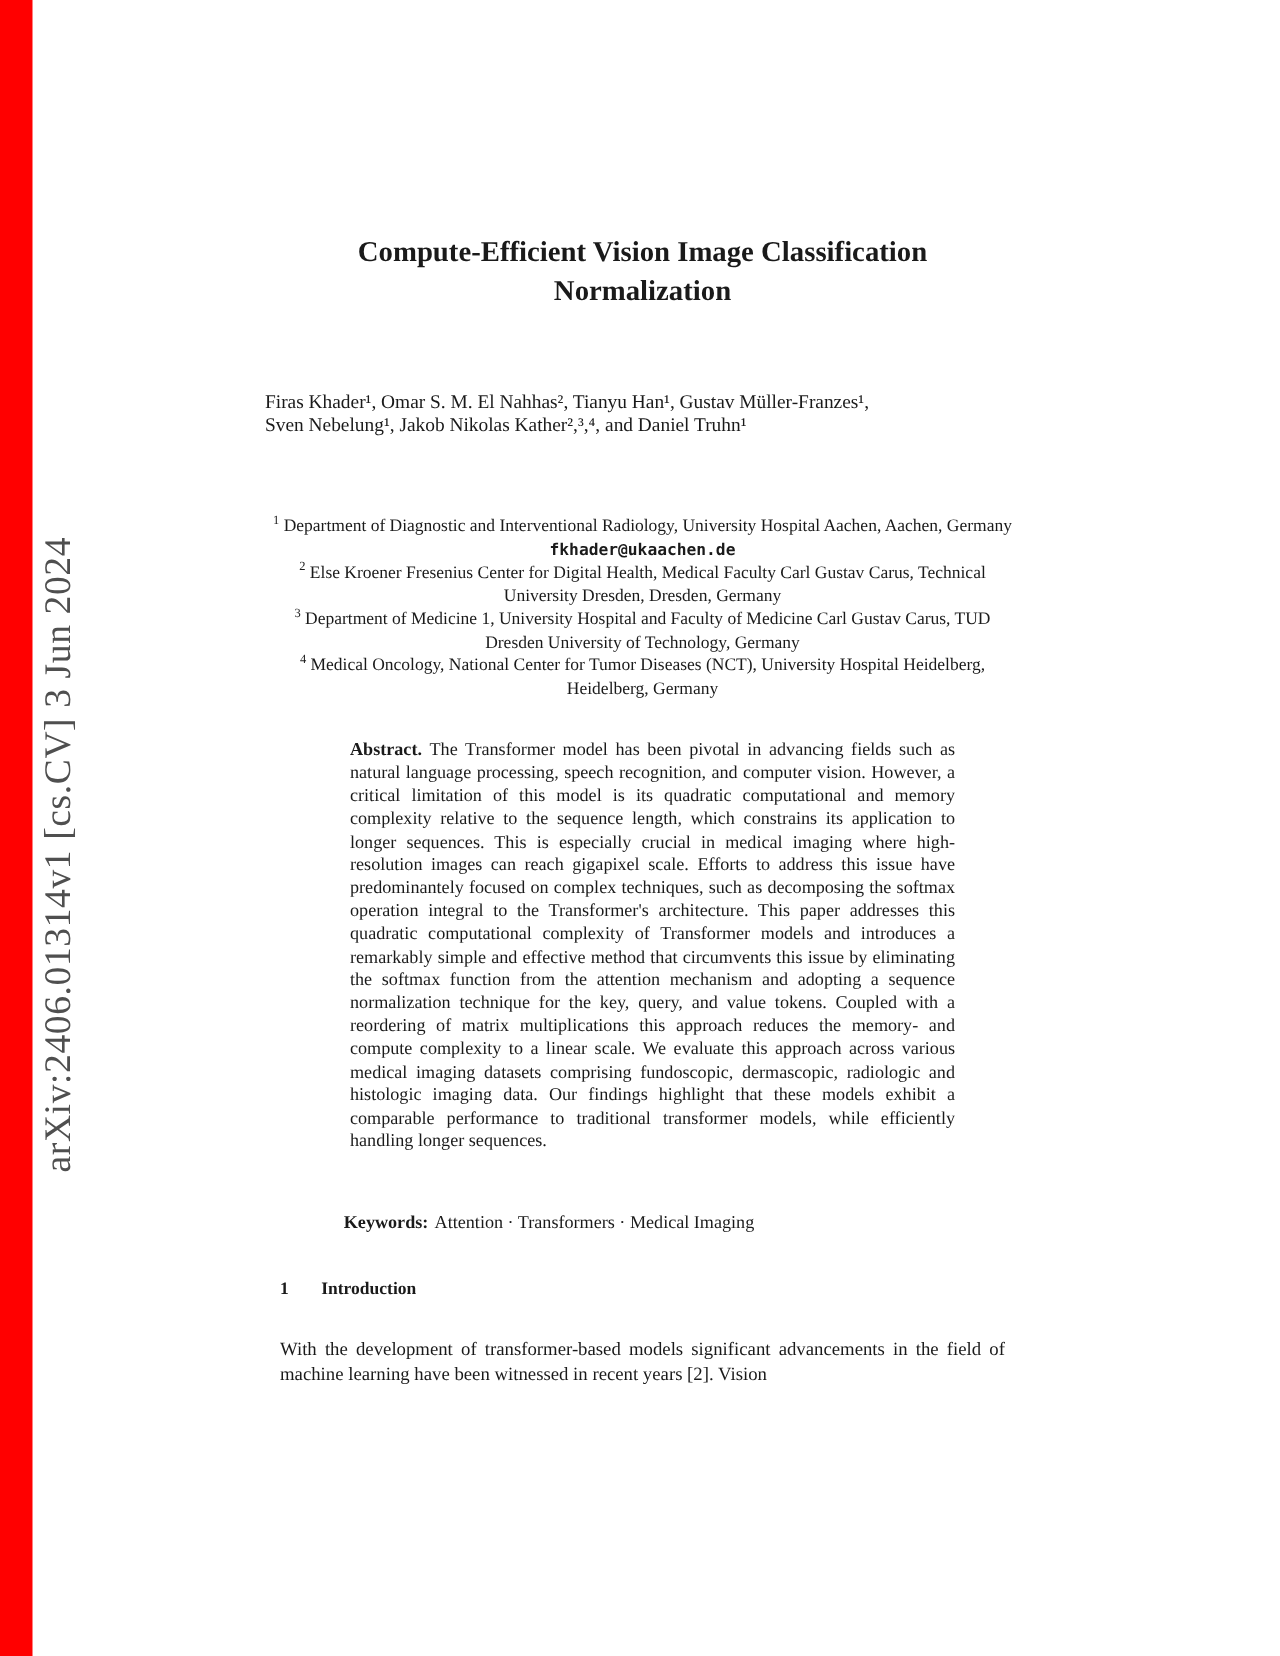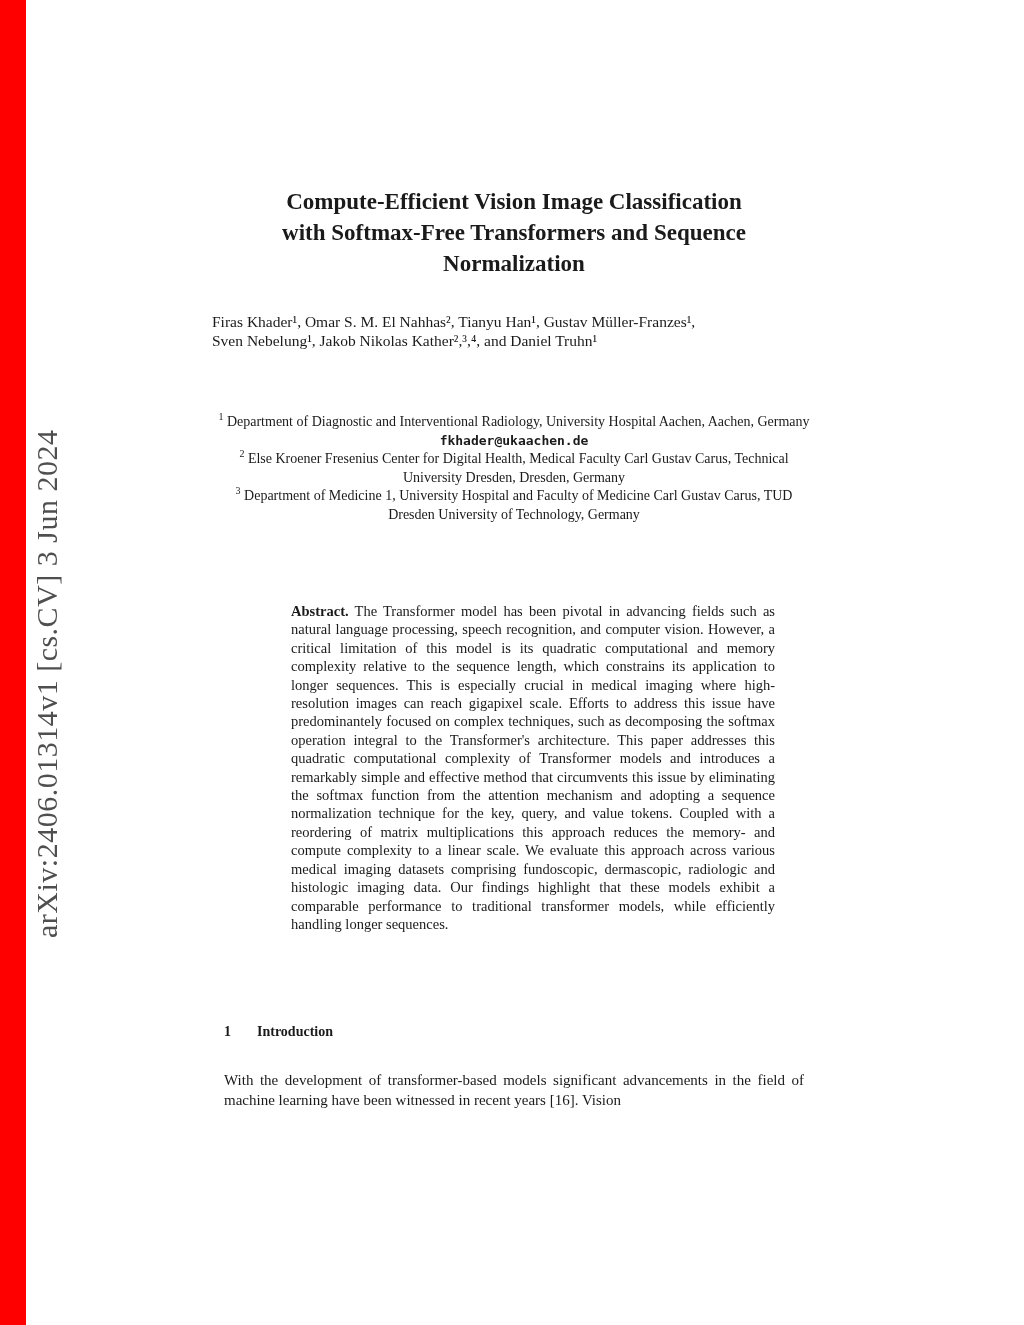--- a/index.html
+++ b/index.html
@@ -49,21 +49,21 @@
   }
   .affils sup { font-size: 10px; line-height: 0; }
   .email {
     font-family: "DejaVu Sans Mono", monospace;
     font-size: 13px;
     font-weight: bold;
   }
   .abstract {
     position: absolute;
     top: 586px; left: 275px; width: 484px;
-    margin: 16px;
+    margin: 5px;
     text-align: justify;
     font-size: 14.5px; line-height: 18.4px;
   }
   .abstract b { margin-right: 6px; }
   .keywords {
     position: absolute;
     top: 970px; left: 275px; width: 484px;
     margin: 0;
     font-size: 14.5px;
   }
@@ -86,21 +86,20 @@
 <body>
 
 <div class="page">
 
   <div class="edge-bar"></div>
 
   <div class="watermark">arXiv:2406.01314v1  [cs.CV]  3 Jun 2024</div>
 
   <div class="title">
     <div>Compute-Efficient Vision Image Classification</div>
-    <div>with Softmax-Free Transformers and Sequence</div>
     <div>Normalization</div>
   </div>
 
   <div class="authors">
     <div>Firas Khader¹, Omar S. M. El Nahhas², Tianyu Han¹, Gustav Müller-Franzes¹,</div>
     <div>Sven Nebelung¹, Jakob Nikolas Kather²,³,⁴, and Daniel Truhn¹</div>
   </div>
 
   <div class="affils">
     <div>
@@ -109,26 +108,33 @@
       <div class="email">fkhader@ukaachen.de</div>
     </div>
     <div>
       <sup>2</sup>
       <span>Else Kroener Fresenius Center for Digital Health, Medical Faculty Carl Gustav Carus, Technical University Dresden, Dresden, Germany</span>
     </div>
     <div>
       <sup>3</sup>
       <span>Department of Medicine 1, University Hospital and Faculty of Medicine Carl Gustav Carus, TUD Dresden University of Technology, Germany</span>
     </div>
+    <div>
+      <sup>4</sup>
+      <span>Medical Oncology, National Center for Tumor Diseases (NCT), University Hospital Heidelberg, Heidelberg, Germany</span>
+    </div>
   </div>
 
   <p class="abstract">
     <b>Abstract.</b><span>The Transformer model has been pivotal in advancing fields such as natural language processing, speech recognition, and computer vision. However, a critical limitation of this model is its quadratic computational and memory complexity relative to the sequence length, which constrains its application to longer sequences. This is especially crucial in medical imaging where high-resolution images can reach gigapixel scale. Efforts to address this issue have predominantely focused on complex techniques, such as decomposing the softmax operation integral to the Transformer's architecture. This paper addresses this quadratic computational complexity of Transformer models and introduces a remarkably simple and effective method that circumvents this issue by eliminating the softmax function from the attention mechanism and adopting a sequence normalization technique for the key, query, and value tokens. Coupled with a reordering of matrix multiplications this approach reduces the memory- and compute complexity to a linear scale. We evaluate this approach across various medical imaging datasets comprising fundoscopic, dermascopic, radiologic and histologic imaging data. Our findings highlight that these models exhibit a comparable performance to traditional transformer models, while efficiently handling longer sequences.</span>
   </p>
 
+  <p class="keywords">
+    <b>Keywords:</b><span>Attention · Transformers · Medical Imaging</span>
+  </p>
 
   <div class="heading">
     <span class="num">1</span><span>Introduction</span>
   </div>
 
-  <p class="intro">With the development of transformer-based models significant advancements in the field of machine learning have been witnessed in recent years [16]. Vision</p>
+  <p class="intro">With the development of transformer-based models significant advancements in the field of machine learning have been witnessed in recent years [2]. Vision</p>
 
 </div>
 
 </body></html>

